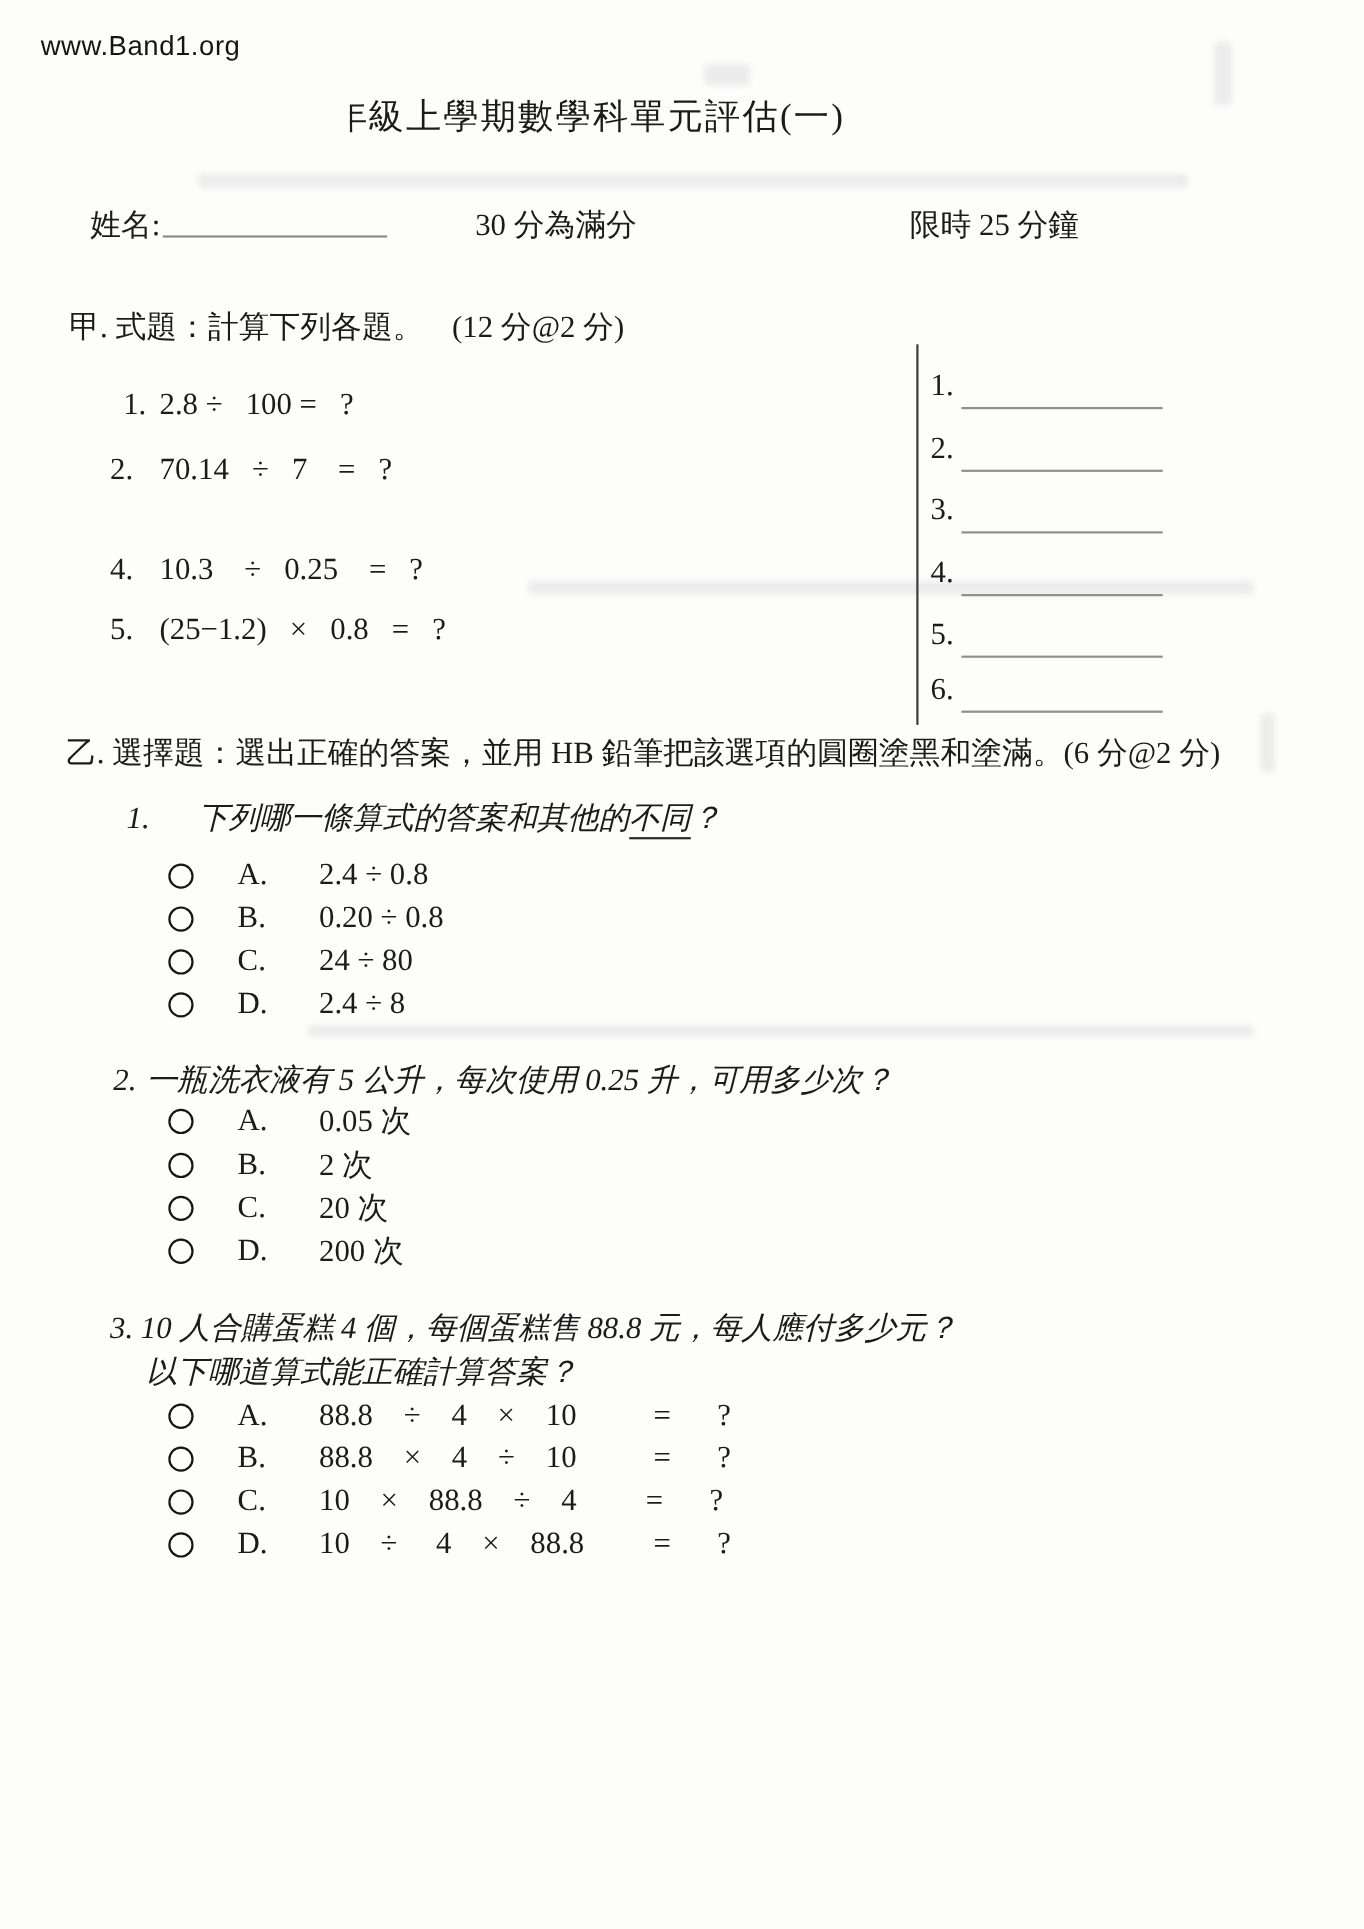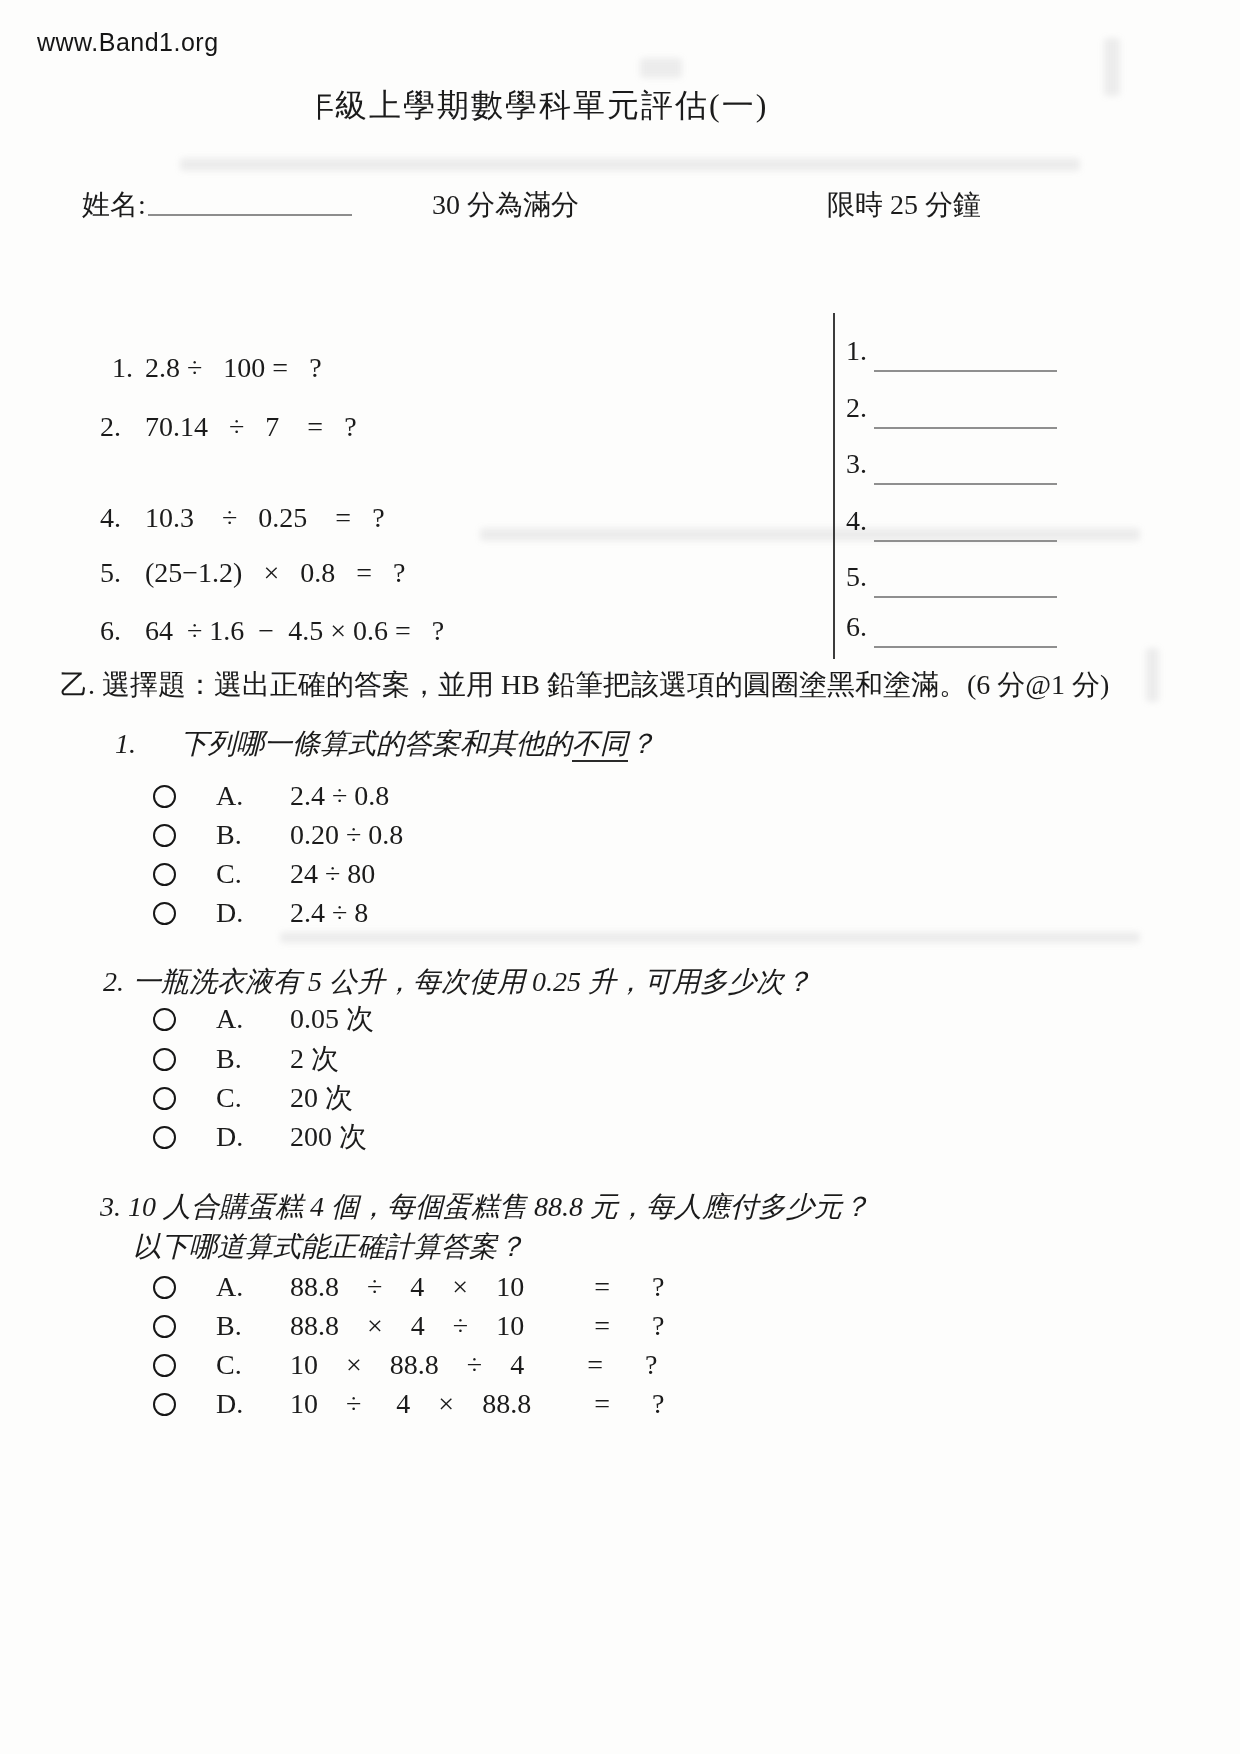--- a/index.html
+++ b/index.html
@@ -54,26 +54,26 @@
 
   <div class="abs watermark" style="left:37px;top:28px;">www.Band1.org</div>
 
   <div class="abs title" style="left:318px;top:84px;"><span class="cutwrap"><span>年</span></span><span>級上學期數學科單元評估(一)</span></div>
 
   <div class="abs hdr" style="left:82px;top:186px;">姓名:</div>
   <div class="blank-line" style="left:148px;top:214px;width:204px;"></div>
   <div class="abs hdr" style="left:432px;top:186px;">30 分為滿分</div>
   <div class="abs hdr" style="left:827px;top:186px;">限時 25 分鐘</div>
 
+  <div class="abs sec-head" style="left:63px;top:278px;"><span>甲. 式題：計算下列各題。</span><span class="pts">(12 分@2 分)</span></div>
 
   <div class="abs qrow" style="left:100px;top:352px;text-align:center;"><span class="qnum">1.</span><span>2.8 ÷   100 =   ?</span></div>
   <div class="abs qrow" style="left:100px;top:411px;"><span class="qnum">2.</span><span>70.14   ÷   7    =   ?</span></div>
   <div class="abs qrow" style="left:100px;top:502px;"><span class="qnum">4.</span><span>10.3    ÷   0.25    =   ?</span></div>
   <div class="abs qrow" style="left:100px;top:557px;"><span class="qnum">5.</span><span>(25−1.2)   ×   0.8   =   ?</span></div>
-  <div class="abs qrow" style="left:100px;top:615px;"><span class="qnum">6.</span><span>64  ÷ 1.6  −  4.5 × 0.6 =   ?</span></div>
 
   <div class="divider" style="left:833px;top:313px;height:346px;"></div>
 
   <div class="ansrow" style="top:335px;">
       <span>1.</span>
       <span class="ans-line"></span>
     </div>
   <div class="ansrow" style="top:392px;">
       <span>2.</span>
       <span class="ans-line"></span>
@@ -88,21 +88,21 @@
     </div>
   <div class="ansrow" style="top:561px;">
       <span>5.</span>
       <span class="ans-line"></span>
     </div>
   <div class="ansrow" style="top:611px;">
       <span>6.</span>
       <span class="ans-line"></span>
     </div>
 
-  <div class="abs sec-head" style="left:60px;top:666px;"><span>乙. 選擇題：選出正確的答案，並用 HB 鉛筆把該選項的圓圈塗黑和塗滿。</span><span>(6 分@1 分)</span></div>
+  <div class="abs sec-head" style="left:60px;top:666px;"><span>乙. 選擇題：選出正確的答案，並用 HB 鉛筆把該選項的圓圈塗黑和塗滿。</span><span>(6 分@2 分)</span></div>
 
   <div class="abs mcq-stem" style="left:115px;top:725px;"><span class="qnum" style="width:65px;">1.</span><span>下列哪一條算式的答案和其他的</span><span class="u">不同</span><span>？</span></div>
 
   <div class="opt" style="top:779px;">
       <span class="bubble"></span>
       <span class="letter">A.</span>
       <span class="optval">2.4 ÷ 0.8</span>
     </div>
   <div class="opt" style="top:818px;">
       <span class="bubble"></span>

